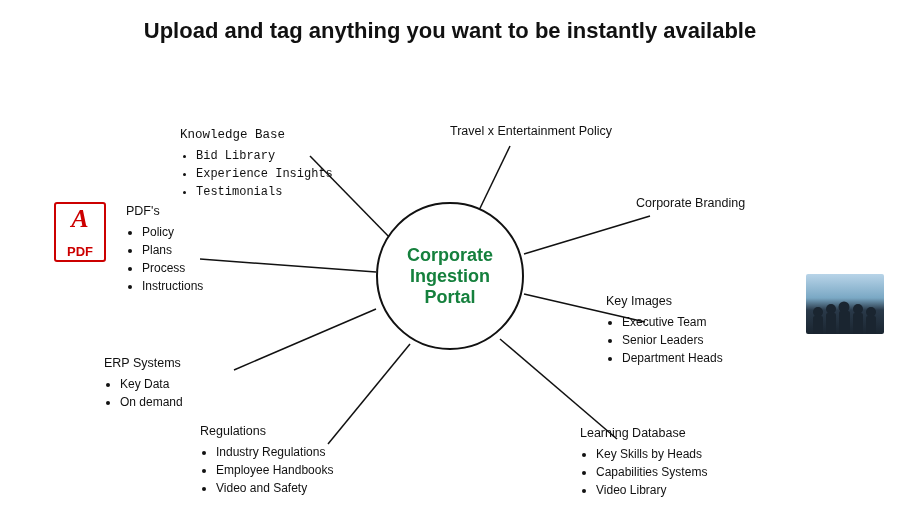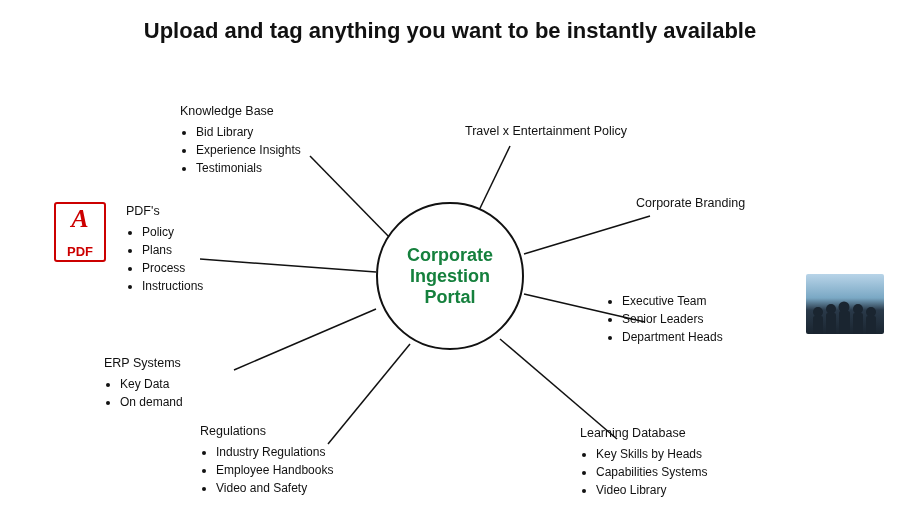--- a/index.html
+++ b/index.html
@@ -138,38 +138,39 @@
   </svg>
 
   <div class="center-circle">
     <div>
       <span>Corporate</span><br>
       <span>Ingestion</span><br>
       <span>Portal</span>
     </div>
   </div>
 
-  <div class="node" style="left:180px; top:48px;">
+  <div class="node" style="left:180px; top:72px;font-family:Liberation Mono, monospace;">
     <div class="node-title">Knowledge Base</div>
     <ul>
       <li>Bid Library</li>
       <li>Experience Insights</li>
       <li>Testimonials</li>
     </ul>
   </div>
 
-  <div class="node" style="left:465px; top:68px;">
+  <div class="node" style="left:450px; top:68px;">
     <div class="node-title">Travel x Entertainment Policy</div>
   </div>
 
   <div class="node" style="left:636px; top:140px;text-align:center;">
     <div class="node-title">Corporate Branding</div>
   </div>
 
   <div class="node" style="left:606px; top:238px;">
+    <div class="node-title">Key Images</div>
     <ul>
       <li>Executive Team</li>
       <li>Senior Leaders</li>
       <li>Department Heads</li>
     </ul>
   </div>
 
   <div class="key-images-photo">
     <svg class="silhouette" viewBox="0 0 78 40" xmlns="http://www.w3.org/2000/svg">
 

